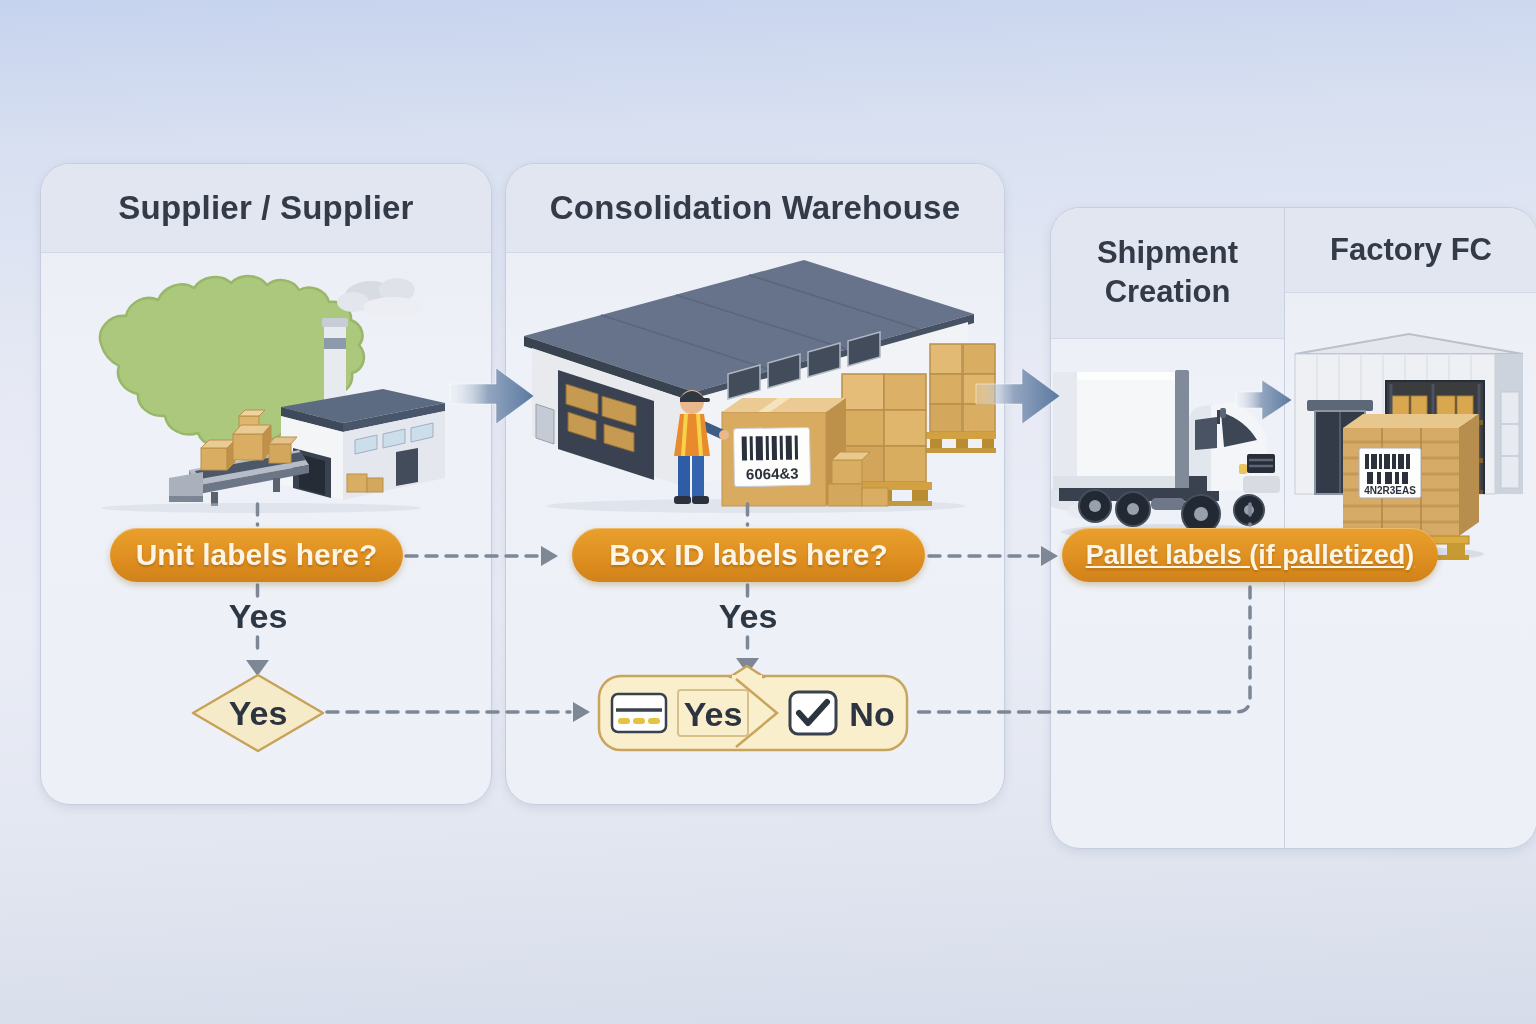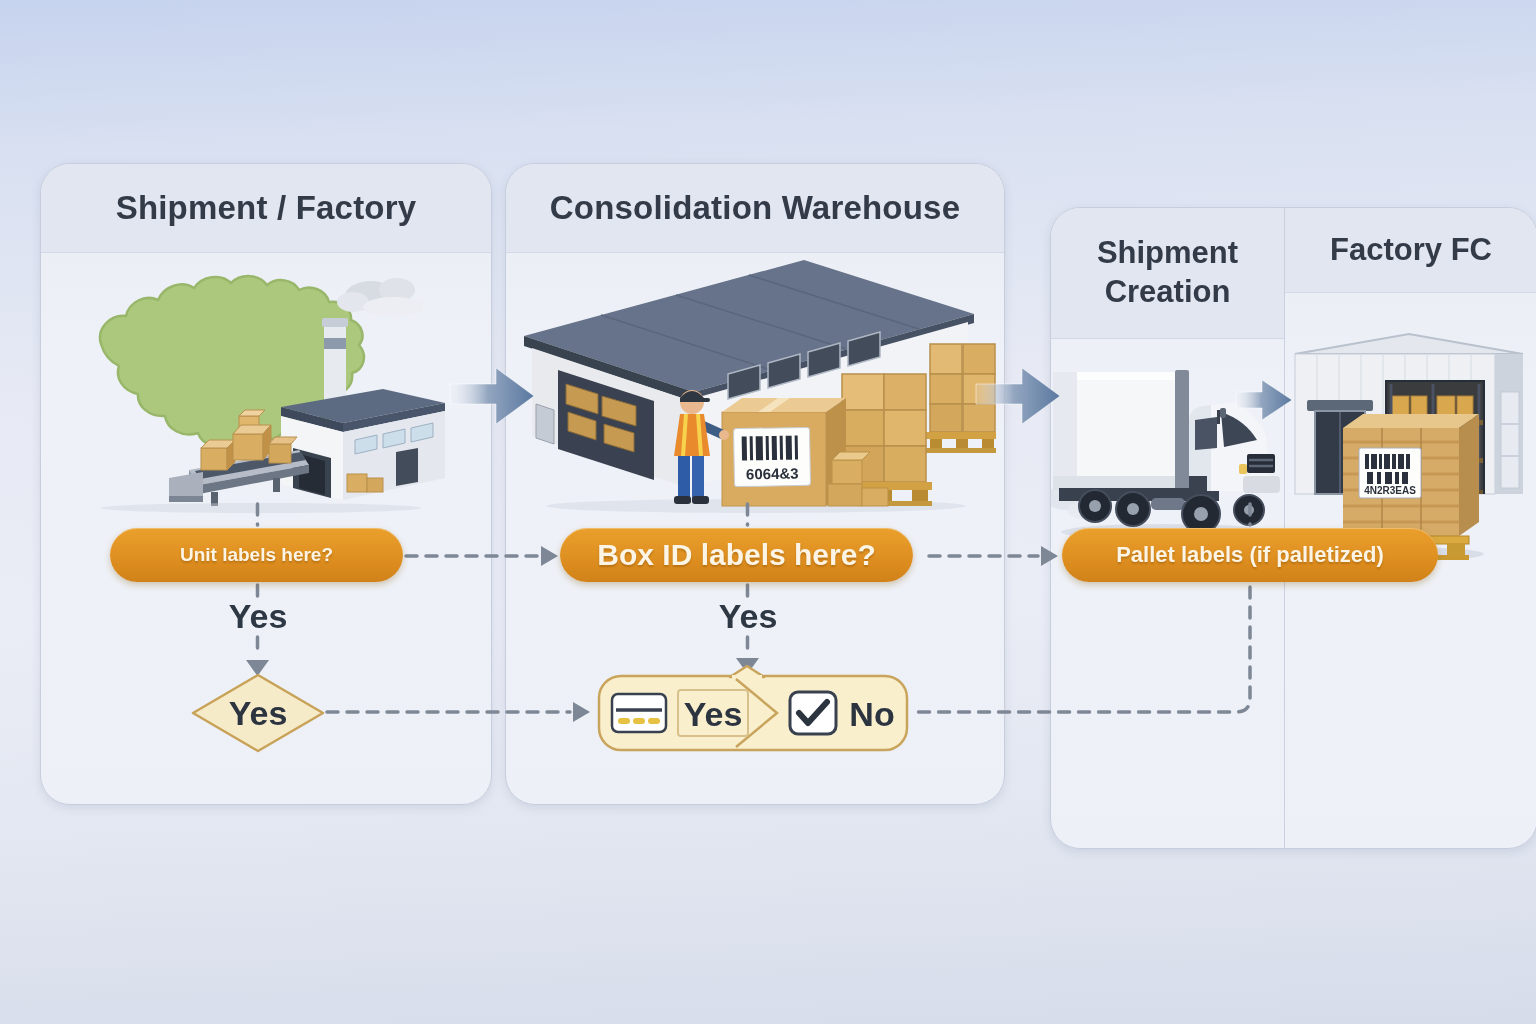--- a/index.html
+++ b/index.html
@@ -41,39 +41,39 @@
   .illo{position:absolute;left:0;top:88px;}
   svg{font-family:inherit;display:block;}
   .badge{
     position:absolute;top:528px;height:54px;
     background:linear-gradient(180deg,#eaa02d 0%,#db8b1d 70%,#d0821a 100%);
     border-radius:27px;display:flex;align-items:center;justify-content:center;
     color:#fcf4e4;font-weight:bold;
     text-shadow:0 2px 2px rgba(120,70,0,.35);
     box-shadow:0 3px 6px rgba(140,95,20,.30), inset 0 1px 0 rgba(255,255,255,.3);
   }
-  .b1{left:110px;width:293px;font-size:19px;}
-  .b2{left:560px;width:353px;font-size:30px;}
-  .b3{left:1062px;width:376px;font-size:22px;}
+  .b1{left:110px;width:293px;font-size:30px;}
+  .b2{left:572px;width:353px;font-size:30px;}
+  .b3{left:1062px;width:376px;font-size:27px;text-decoration:underline;}
   .yes-label{
     position:absolute;top:597px;width:120px;text-align:center;
     font-size:34px;font-weight:bold;color:#2e3744;
   }
   .y1{left:198px;} .y2{left:688px;}
   .overlay{position:absolute;left:0;top:0;pointer-events:none;}
   .abs{position:absolute;}
 </style>
 </head>
 <body>
 
 <div class="canvas">
 
   <div class="panel p1">
     <div class="hdr">
-      <span>Shipment / Factory</span>
+      <span>Supplier / Supplier</span>
     </div>
     <svg class="illo" width="450" height="262" viewBox="0 0 450 262">
       <g>
         <path d="M60 92 C55 76 70 62 85 64 C88 50 104 42 117 48 C123 34 141 28 153 36 C161 24 180 21 190 31 C200 21 218 22 226 33 C236 25 252 27 258 38 C270 32 285 38 288 50 C300 48 311 57 310 68 C321 72 325 85 318 93 C327 103 323 118 311 121 C313 134 301 145 289 141 C288 153 275 160 264 155 C266 168 254 177 243 172 C244 184 231 191 221 184 C215 196 198 199 190 190 C178 198 161 193 157 181 C141 186 126 177 124 164 C108 165 96 154 97 142 C82 139 74 126 78 114 C66 108 62 99 60 92 Z" fill="#abc87d" stroke="#98b76a" stroke-width="2.5" stroke-linejoin="round"></path>
         <ellipse cx="215" cy="208" rx="9" ry="6" fill="#abc87d" stroke="#98b76a" stroke-width="2"></ellipse>
         <ellipse cx="284" cy="162" rx="5" ry="8" fill="#abc87d" stroke="#98b76a" stroke-width="2"></ellipse>
       </g>
       <g>
         <ellipse cx="330" cy="44" rx="26" ry="15" fill="#d7dbe2"></ellipse>
         <ellipse cx="356" cy="38" rx="18" ry="12" fill="#dfe3e9"></ellipse>

